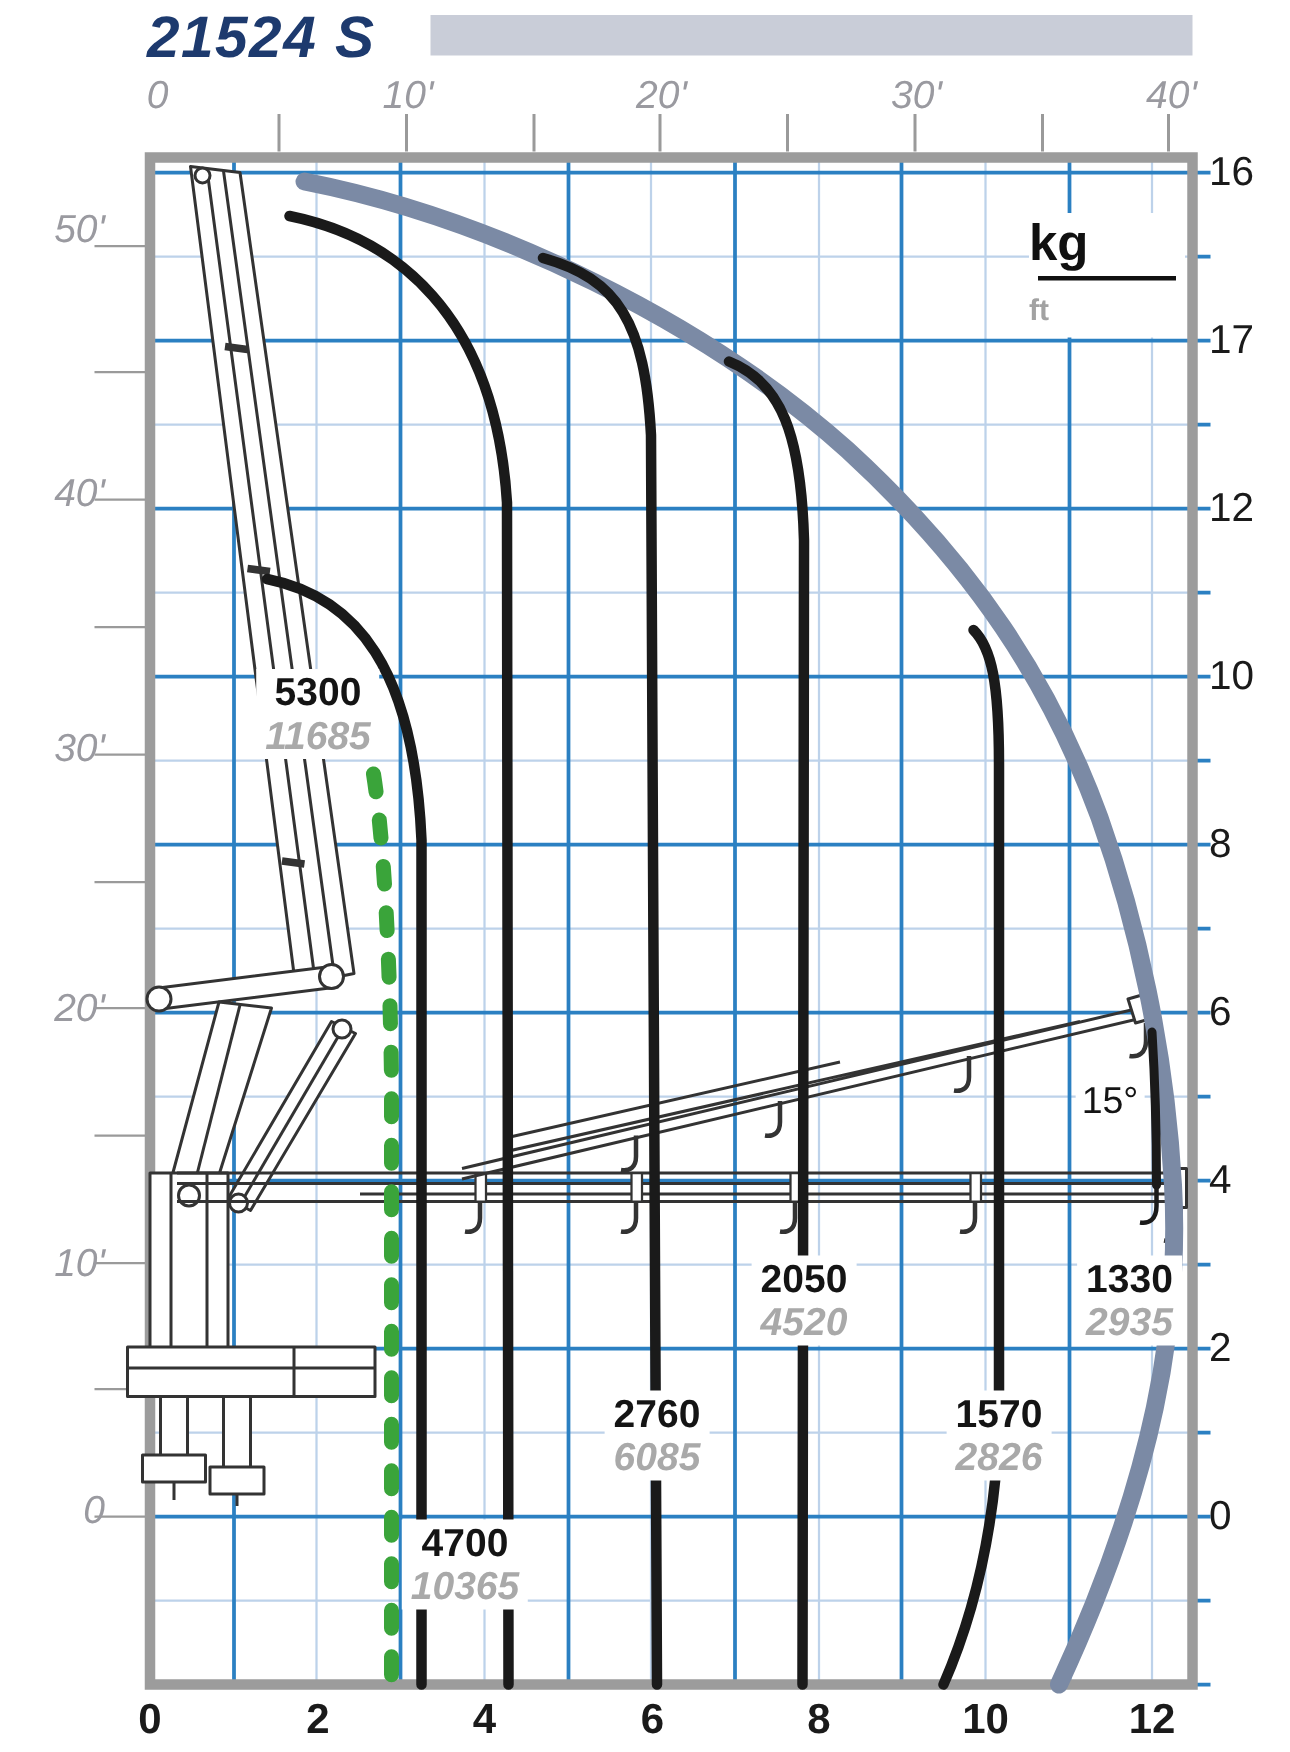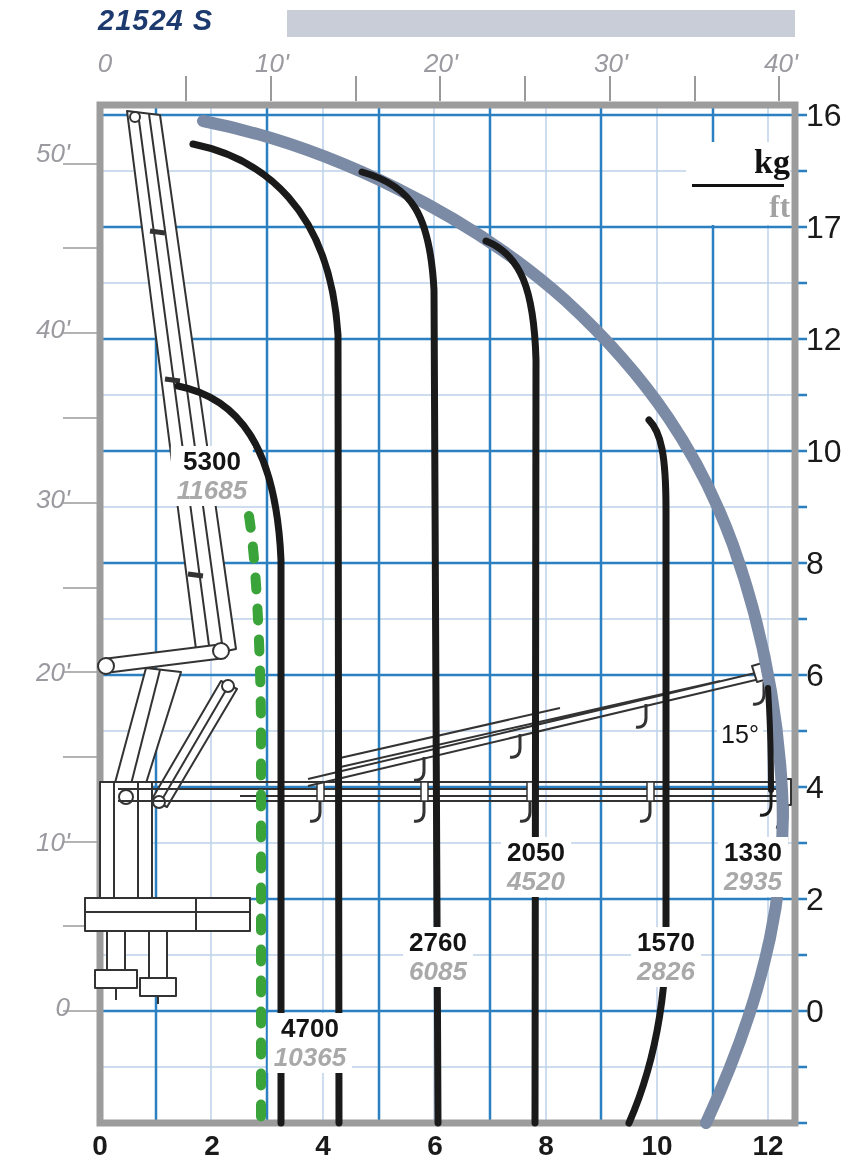--- a/index.html
+++ b/index.html
@@ -1,34 +1,34 @@
 <!DOCTYPE html>
 <html><head>
 <meta charset="utf-8">
 <style>
   html,body{margin:0;padding:0;background:#fff;width:860px;height:1168px;overflow:hidden;
     font-family:"Liberation Sans","DejaVu Sans",sans-serif;}
   #stage{position:absolute;left:0;top:0;width:860px;height:1168px;}
   #plot-svg{position:absolute;left:0;top:0;}
   .abs{position:absolute;}
-  .page-title{left:98px;top:4px;font-size:29px;font-weight:900;font-style:italic;
+  .page-title{left:98px;top:4px;font-size:39px;font-weight:900;font-style:italic;
     color:#1d3a6e;letter-spacing:1px;white-space:nowrap;}
   .title-bar{left:287px;top:10px;width:508px;height:27px;background:#c9cdd8;}
   .ax-top{top:48px;transform:translateX(-50%);font-size:26px;font-style:italic;color:#9a9aa0;}
   .ax-left{width:70px;text-align:right;transform:translateY(-50%);font-size:26px;font-style:italic;color:#9a9aa0;}
-  .ax-right{left:806px;transform:translateY(-50%);font-size:32px;font-weight:500;color:#1a1a1a;}
+  .ax-right{left:806px;transform:translateY(-50%);font-size:27px;font-weight:500;color:#1a1a1a;}
   .ax-bottom{top:1130px;transform:translateX(-50%);font-size:28px;font-weight:600;color:#1a1a1a;}
   .curve-label{transform:translateX(-50%);background:#fff;padding:1px 6px;text-align:center;line-height:29px;white-space:nowrap;}
   .curve-label .kg{font-size:26px;font-weight:700;color:#141414;}
   .curve-label .lb{font-size:26px;font-weight:700;font-style:italic;color:#a9a9a9;}
   .angle-label{transform:translateX(-50%);background:#fff;padding:0 4px;font-size:25px;font-weight:500;color:#141414;text-align:center;}
-  .unit-legend{left:686px;top:142px;width:104px;background:#fff;text-align:right;font-family:Liberation Serif, serif;}
+  .unit-legend{left:686px;top:142px;width:104px;background:#fff;text-align:left;}
   .unit-legend .u-kg{font-size:34px;font-weight:800;color:#111;line-height:40px;}
   .unit-legend .u-bar{height:3px;background:#111;margin:2px 6px;}
-  .unit-legend .u-ft{font-size:31px;font-weight:800;color:#a2a2a2;line-height:36px;}
+  .unit-legend .u-ft{font-size:20px;font-weight:800;color:#a2a2a2;line-height:36px;}
 </style>
 </head>
 <body>
 
 <div id="stage">
 
   <svg id="plot-svg" width="860" height="1168" viewBox="0 0 860 1168">
 
     <path stroke="#bdd2ea" stroke-width="1.5" fill="none" d="M211,105V1123 M323,105V1123 M434,105V1123 M546,105V1123 M657,105V1123 M768,105V1123"></path>
     <path stroke="#bdd2ea" stroke-width="1.5" fill="none" d="M100,171H795 M100,283H795 M100,395H795 M100,507H795 M100,619H795 M100,731H795 M100,843H795 M100,955H795 M100,1067H795"></path>

